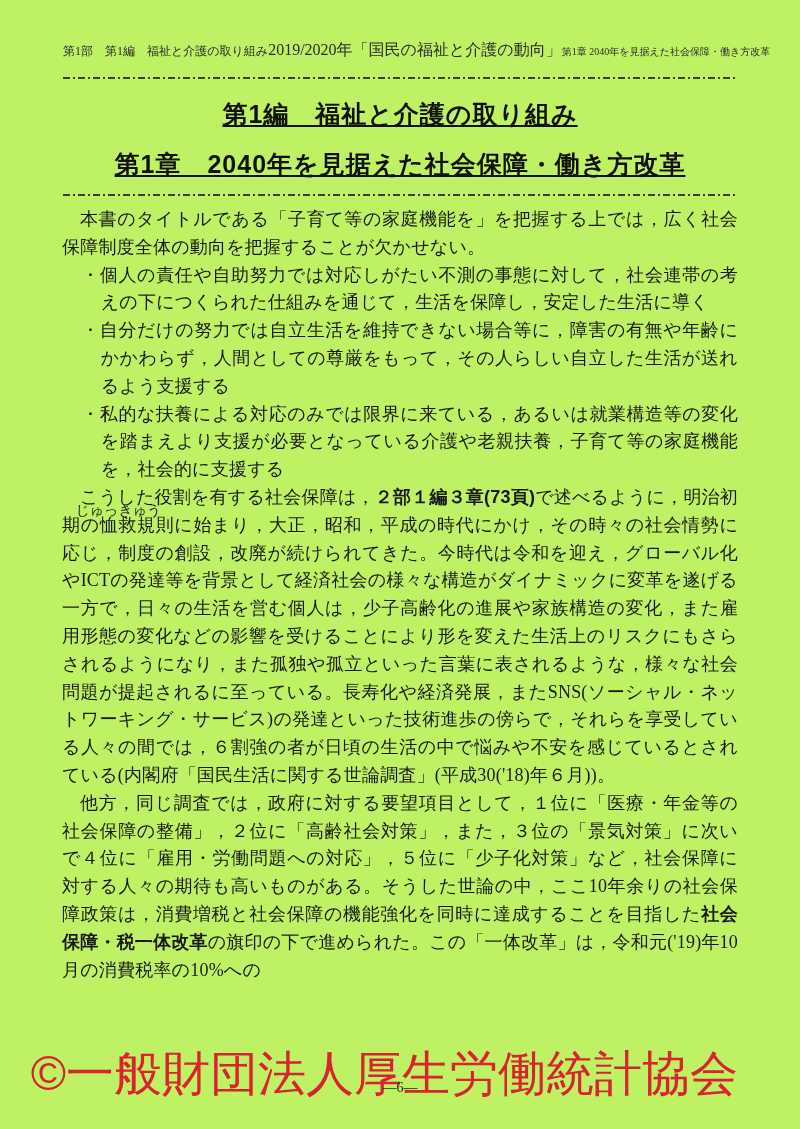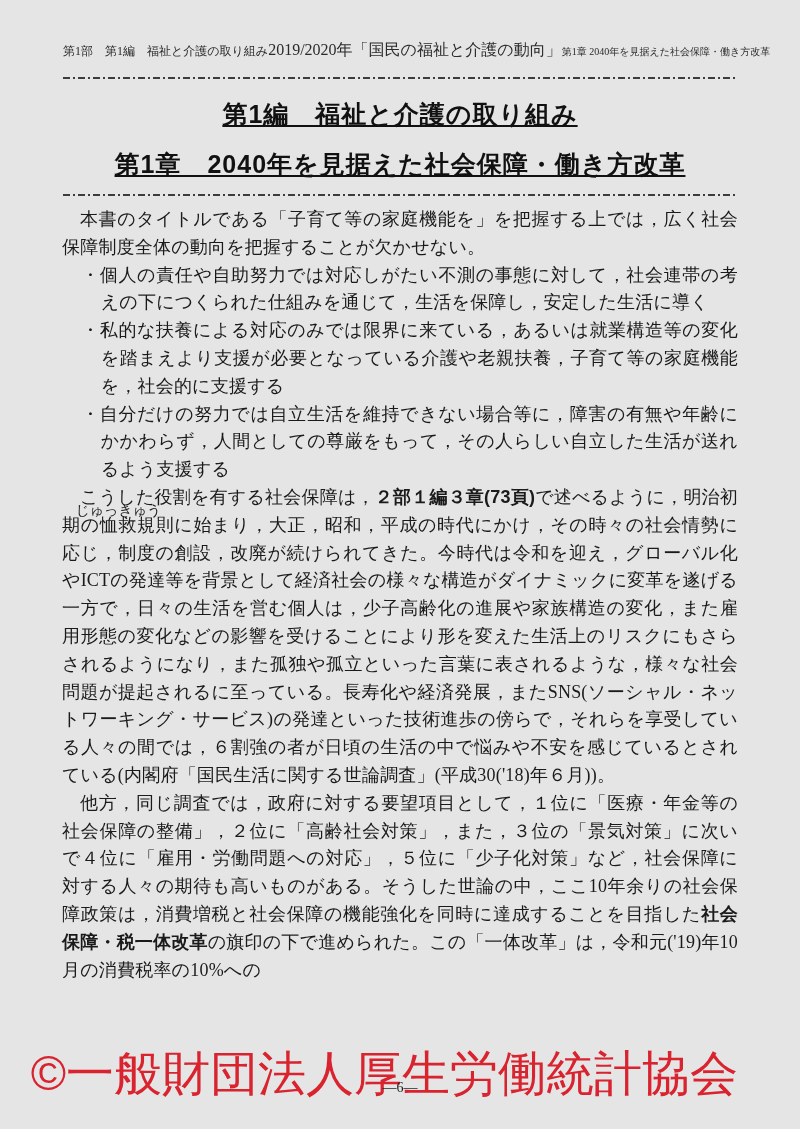--- a/index.html
+++ b/index.html
@@ -1,17 +1,17 @@
 <!DOCTYPE html>
 <html><head>
 <meta charset="utf-8">
 <style>
   html,body{margin:0;padding:0;background:#ffffff;}
   .page{
-    position:relative;width:800px;height:1129px;background:#e5e5e5;
+    position:relative;width:800px;height:1129px;background:#bef264;
     color:#1a1a1a;font-family:"Liberation Serif","DejaVu Serif",serif;
     overflow:hidden;margin:0 auto;
   }
   .running-header{
     position:absolute;top:40px;left:63px;right:63px;
     display:flex;justify-content:space-between;align-items:baseline;
     color:#2b2b2b;white-space:nowrap;
   }
   .rh-left{font-size:12px;}
   .rh-center{font-size:16px;}
@@ -74,22 +74,22 @@
   <div class="rule rule-top"></div>
 
   <div class="title-part">第1編　福祉と介護の取り組み</div>
   <div class="title-chapter">第1章　2040年を見据えた社会保障・働き方改革</div>
 
   <div class="rule rule-mid"></div>
 
   <div class="body-text">
       <p class="indent"><span>本書のタイトルである「子育て等の家庭機能を」を把握する上では，広く社会保障制度全体の動向を把握することが欠かせない。</span></p>
       <p class="bullet"><span>・個人の責任や自助努力では対応しがたい不測の事態に対して，社会連帯の考えの下につくられた仕組みを通じて，生活を保障し，安定した生活に導く</span></p>
+      <p class="bullet"><span>・自分だけの努力では自立生活を維持できない場合等に，障害の有無や年齢にかかわらず，人間としての尊厳をもって，その人らしい自立した生活が送れるよう支援する</span></p>
       <p class="bullet"><span>・私的な扶養による対応のみでは限界に来ている，あるいは就業構造等の変化を踏まえより支援が必要となっている介護や老親扶養，子育て等の家庭機能を，社会的に支援する</span></p>
-      <p class="bullet"><span>・自分だけの努力では自立生活を維持できない場合等に，障害の有無や年齢にかかわらず，人間としての尊厳をもって，その人らしい自立した生活が送れるよう支援する</span></p>
       <p class="indent"><span>こうした役割を有する社会保障は，</span><span class="b">２部１編３章(73頁)</span><span>で述べるように，明治初期の</span><span class="ruby-base">恤救<span class="rt">じゅっきゅう</span></span><span>規則に始まり，大正，昭和，平成の時代にかけ，その時々の社会情勢に応じ，制度の創設，改廃が続けられてきた。今時代は令和を迎え，グローバル化やICTの発達等を背景として経済社会の様々な構造がダイナミックに変革を遂げる一方で，日々の生活を営む個人は，少子高齢化の進展や家族構造の変化，また雇用形態の変化などの影響を受けることにより形を変えた生活上のリスクにもさらされるようになり，また孤独や孤立といった言葉に表されるような，様々な社会問題が提起されるに至っている。長寿化や経済発展，またSNS(ソーシャル・ネットワーキング・サービス)の発達といった技術進歩の傍らで，それらを享受している人々の間では，６割強の者が日頃の生活の中で悩みや不安を感じているとされている(内閣府「国民生活に関する世論調査」(平成30('18)年６月))。</span></p>
       <p class="indent"><span>他方，同じ調査では，政府に対する要望項目として，１位に「医療・年金等の社会保障の整備」，２位に「高齢社会対策」，また，３位の「景気対策」に次いで４位に「雇用・労働問題への対応」，５位に「少子化対策」など，社会保障に対する人々の期待も高いものがある。そうした世論の中，ここ10年余りの社会保障政策は，消費増税と社会保障の機能強化を同時に達成することを目指した</span><span class="b">社会保障・税一体改革</span><span>の旗印の下で進められた。この「一体改革」は，令和元('19)年10月の消費税率の10%への</span></p>
     </div>
 
   <div class="watermark" style="color: rgb(217, 35, 47);">©一般財団法人厚生労働統計協会</div>
   <div class="page-number">—6—</div>
 
 </div>
 
 </body></html>

